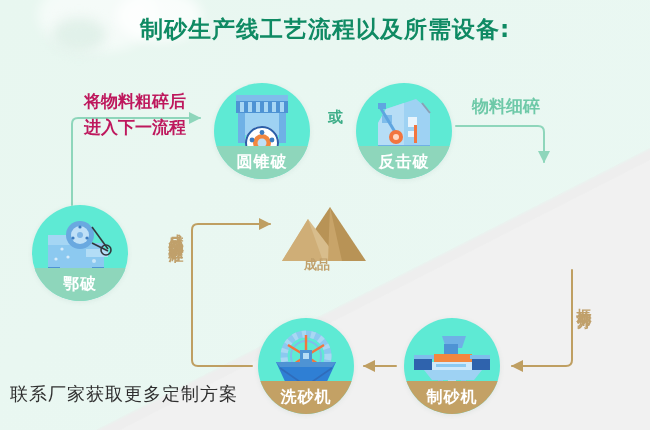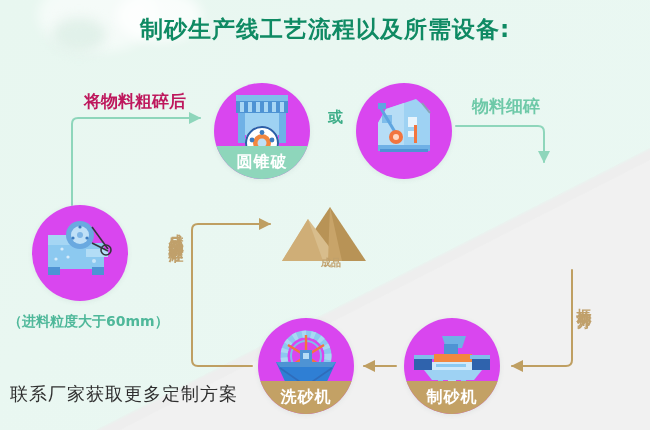--- a/index.html
+++ b/index.html
@@ -50,21 +50,21 @@
     color: #0f8a63;
     white-space: nowrap;
   }
 
   
   .node {
     position: absolute;
     width: 96px; height: 96px;
     border-radius: 50%;
     overflow: hidden;
-    background: #d946ef;
+    background: #5eead4;
     box-shadow: 0 1px 5px rgba(80,120,110,0.10);
   }
   .node .art {
     position: absolute;
     left: 0; top: 0; right: 0; bottom: 0;
   }
   .node .band {
     position: absolute;
     left: 0; right: 0; bottom: 0;
     height: 33px;
@@ -111,21 +111,21 @@
   .txt-feed {
     left: 8px; top: 313px;
     font-size: 14px; color: #4fb89a; font-weight: bold;
   }
   .txt-contact {
     left: 10px; top: 382px;
     font-size: 18px; color: #2f2f2f; font-weight: normal; letter-spacing: 1px;
   }
   .txt-product {
     left: 304px; top: 256px;
-    font-size: 10px; color: #c0a06b; font-weight: bold; margin-left: 17px;
+    font-size: 13px; color: #c0a06b; font-weight: bold;
   }
 
   
   .vtxt {
     position: absolute;
     writing-mode: vertical-rl;
     text-orientation: upright;
     font-size: 15px;
     font-weight: bold;
     color: #c0a06b;
@@ -200,20 +200,21 @@
       <circle cx="55" cy="33" r="1.6" fill="#3c7cc0"></circle>
       <circle cx="41" cy="33" r="1.6" fill="#3c7cc0"></circle>
       <path d="M60,22 L76,44" stroke="#33373d" stroke-width="1.6" fill="none"></path>
       <path d="M60,38 L76,46" stroke="#33373d" stroke-width="1.6" fill="none"></path>
       <circle cx="74" cy="45" r="5" fill="none" stroke="#33373d" stroke-width="1.6"></circle>
       <circle cx="30" cy="44" r="1.6" fill="#d7ecfa"></circle>
       <circle cx="36" cy="52" r="1.6" fill="#d7ecfa"></circle>
       <circle cx="24" cy="54" r="1.6" fill="#d7ecfa"></circle>
       <circle cx="62" cy="56" r="2" fill="#c9e6f8"></circle>
     </svg>
+    <div class="band band-green">鄂破</div>
   </div>
 
   <div class="node node-cone">
     <svg class="art" width="96" height="96" viewBox="0 0 96 96">
       <rect x="22" y="12" width="52" height="6" fill="#7fbdeb"></rect>
       <rect x="22" y="18" width="52" height="12" fill="#4e93d4"></rect>
       <rect x="26" y="19" width="4" height="10" fill="#a8d7f5"></rect>
       <rect x="34" y="19" width="4" height="10" fill="#a8d7f5"></rect>
       <rect x="42" y="19" width="4" height="10" fill="#a8d7f5"></rect>
       <rect x="50" y="19" width="4" height="10" fill="#a8d7f5"></rect>
@@ -246,20 +247,21 @@
       <rect x="52" y="34" width="9" height="10" fill="#e8f4fc"></rect>
       <rect x="52" y="48" width="9" height="6" fill="#e8f4fc"></rect>
       <path d="M24,24 L42,54" stroke="#5fa5e0" stroke-width="3" fill="none"></path>
       <rect x="22" y="20" width="8" height="6" fill="#5fa5e0"></rect>
       <circle cx="40" cy="54" r="7" fill="#f2753f"></circle>
       <circle cx="40" cy="54" r="3" fill="#ffd9c4"></circle>
       <rect x="58" y="42" width="3" height="18" fill="#f2753f"></rect>
       <path d="M66,20 L74,30" stroke="#8aa0b5" stroke-width="2" fill="none"></path>
       <rect x="24" y="66" width="48" height="3" fill="#4e93d4"></rect>
     </svg>
+    <div class="band band-green">反击破</div>
   </div>
 
 
   <div class="node node-wash">
     <svg class="art" width="96" height="96" viewBox="0 0 96 96">
       <g>
         <circle cx="48" cy="38" r="22" fill="none" stroke="#8cc9f0" stroke-width="7"></circle>
         <circle cx="48" cy="38" r="22" fill="none" stroke="#a9d8f3" stroke-width="7" stroke-dasharray="4 5"></circle>
         <circle cx="48" cy="38" r="15" fill="none" stroke="#7fbdeb" stroke-width="2"></circle>
         <path d="M48,38 L48,17 M48,38 L66,27 M48,38 L66,50 M48,38 L30,50 M48,38 L30,27" stroke="#f2753f" stroke-width="2.4" fill="none"></path>
@@ -288,22 +290,22 @@
       <rect x="34" y="62" width="5" height="16" fill="#8cc9f0"></rect>
       <rect x="57" y="62" width="5" height="16" fill="#8cc9f0"></rect>
       <rect x="44" y="62" width="8" height="10" fill="#b6ddf6"></rect>
       <rect x="26" y="76" width="44" height="3" fill="#6fb1e6"></rect>
     </svg>
     <div class="band band-gold">制砂机</div>
   </div>
 
   <div class="lbl txt-coarse">
     <div>将物料粗碎后</div>
+    <div>进入下一流程</div>
   </div>
 
   <div class="lbl txt-or">或</div>
   <div class="lbl txt-fine">物料细碎</div>
   <div class="vtxt vtxt-screening">振动筛分</div>
   <div class="vtxt vtxt-standard">成品符合用砂标准</div>
-  <div class="lbl txt-feed">（进料粒度大于60mm）</div>
   <div class="lbl txt-contact">联系厂家获取更多定制方案</div>
 
 </div>
 
 </body></html>

